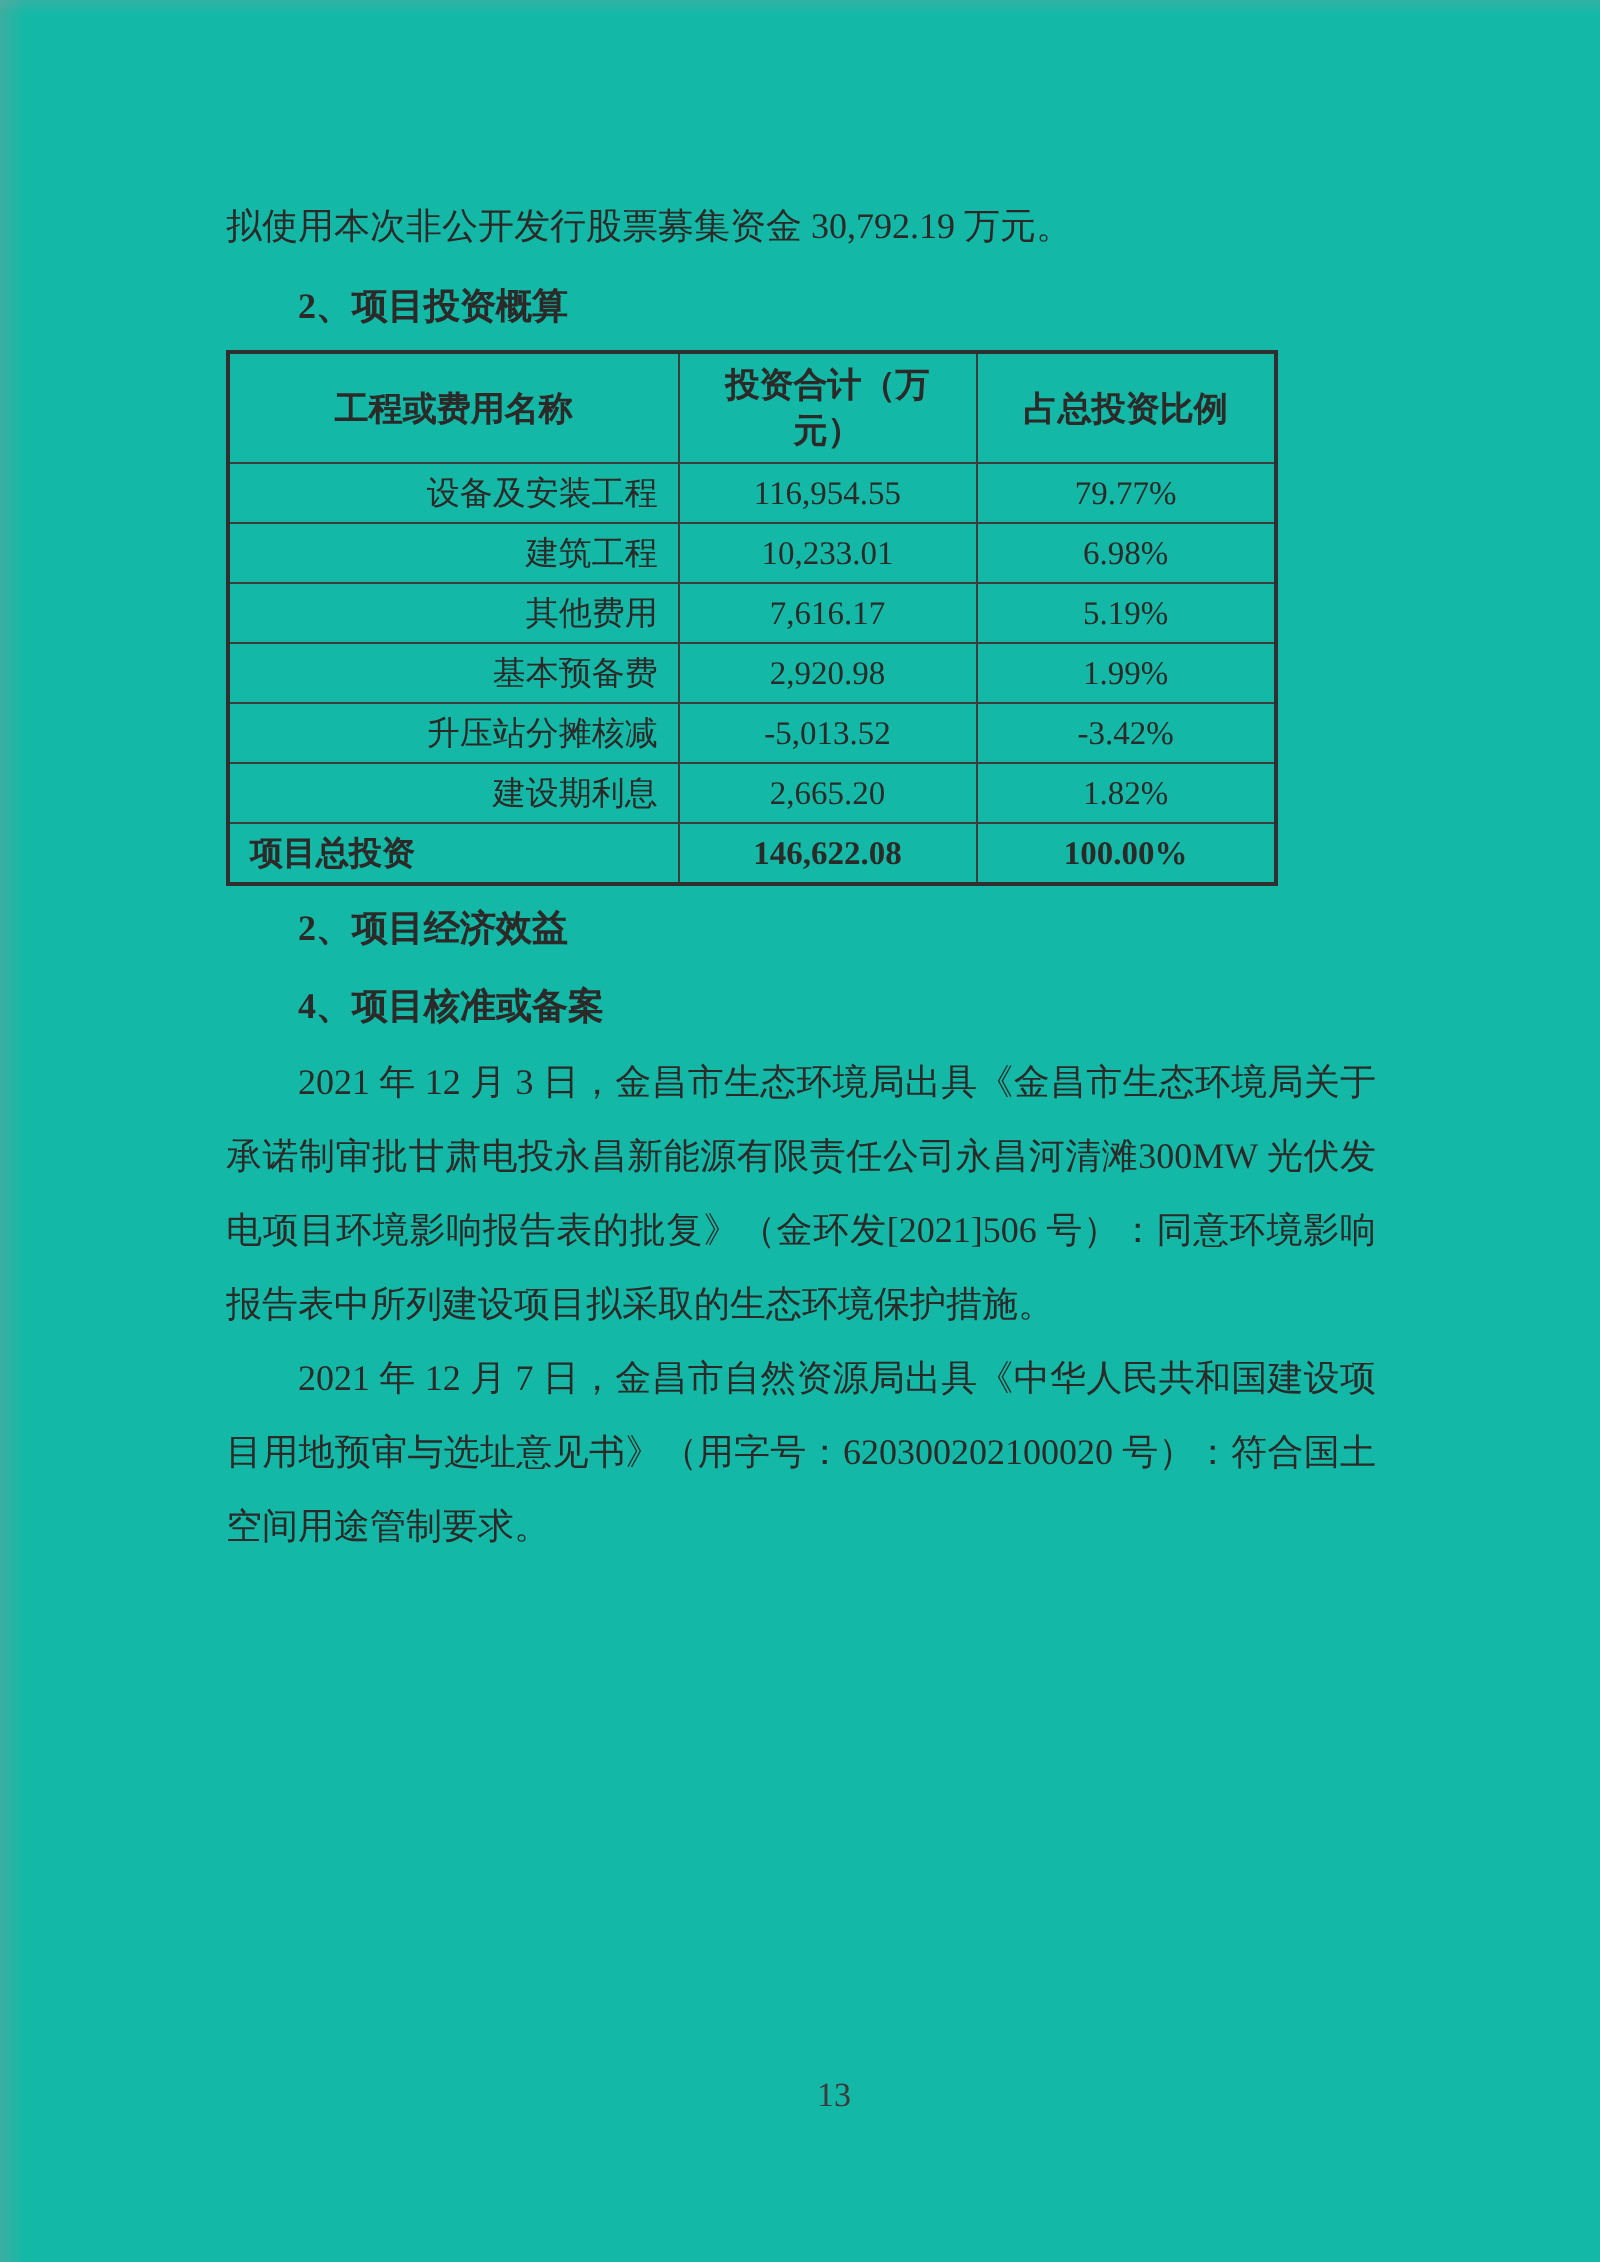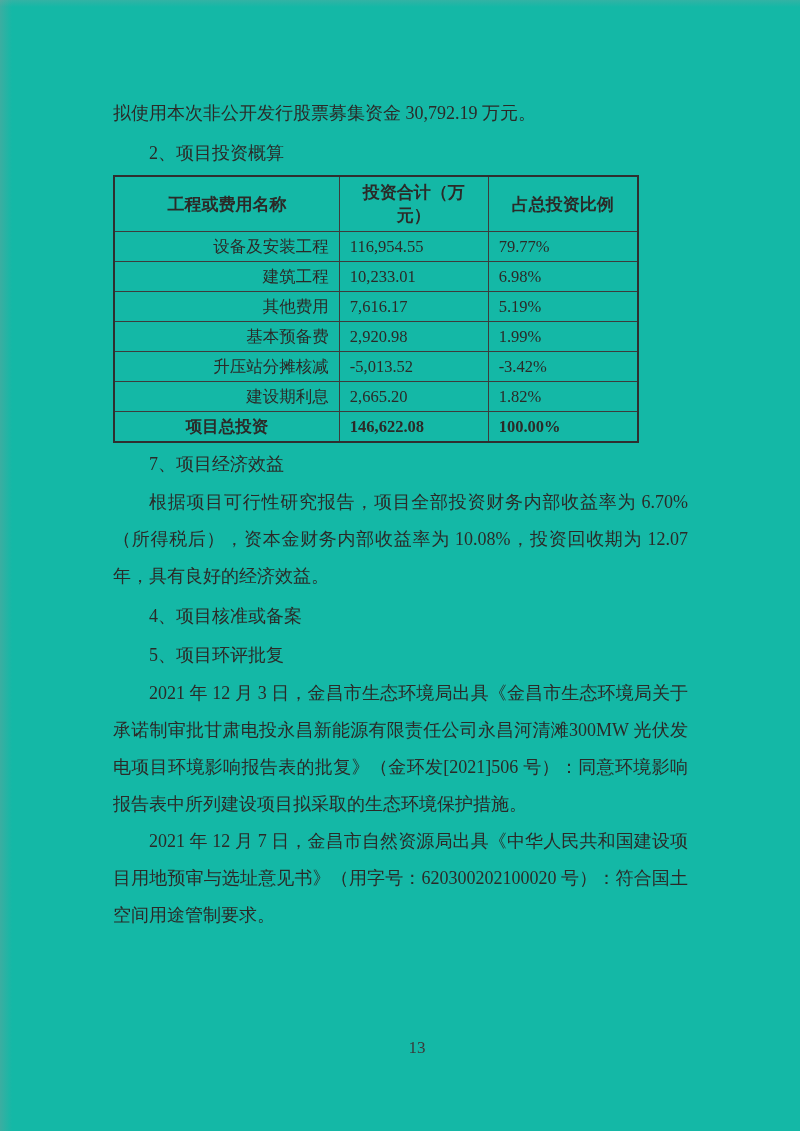--- a/index.html
+++ b/index.html
@@ -37,21 +37,21 @@
   p.body {
     margin: 0;
     font-size: 18px;
     line-height: 37px;
     text-align: justify;
   }
   p.indent { text-indent: 2em; }
   h3.section-heading {
     margin: 4px 0 2px 0;
     font-size: 18px;
-    font-weight: 400;
+    font-weight: 700;
     line-height: 35px;
     text-indent: 2em;
     text-align: left;
   }
   table.invest {
     border-collapse: collapse;
     width: 526px;
     margin: 4px 0 2px 0;
     font-size: 16.5px;
     border: 2px solid #2f2f2f;
@@ -62,23 +62,23 @@
   table.invest th {
     font-weight: bold;
     text-align: center;
     padding: 4px 6px;
     font-size: 17px;
   }
   table.invest td {
     padding: 3.5px 10px;
   }
   td.cell-name  { text-align: right; padding-left: 8px; }
-  td.cell-num   { text-align: left; }
+  td.cell-num   { text-align: center; }
   tr.total-row td { font-weight: bold; }
-  tr.total-row td.cell-name { text-align: center; margin-left: 32px; }
+  tr.total-row td.cell-name { text-align: left; margin-left: 32px; }
   .col-name  { width: 43%; }
   .col-amt   { width: 28.4%; }
   .col-ratio { width: 28.6%; }
   .page-number {
     position: absolute;
     left: 0; right: 0;
     top: 1038px;
     text-align: center;
     font-size: 17px;
     color: #3a3a3a;
@@ -142,26 +142,24 @@
           <td class="cell-num">1.82%</td>
         </tr>
         <tr class="total-row">
           <td class="cell-name">项目总投资</td>
           <td class="cell-num">146,622.08</td>
           <td class="cell-num">100.00%</td>
         </tr>
       </tbody>
     </table>
 
-    <h3 class="section-heading">7、项目经济效益</h3>
-    <p class="body indent">根据项目可行性研究报告，项目全部投资财务内部收益率为 6.70%（所得税后），资本金财务内部收益率为 10.08%，投资回收期为 12.07 年，具有良好的经济效益。</p>
+    <h3 class="section-heading">2、项目经济效益</h3>
 
     <h3 class="section-heading">4、项目核准或备案</h3>
 
-    <h3 class="section-heading">5、项目环评批复</h3>
     <p class="body indent">2021 年 12 月 3 日，金昌市生态环境局出具《金昌市生态环境局关于承诺制审批甘肃电投永昌新能源有限责任公司永昌河清滩300MW 光伏发电项目环境影响报告表的批复》（金环发[2021]506 号）：同意环境影响报告表中所列建设项目拟采取的生态环境保护措施。</p>
 
     <p class="body indent">2021 年 12 月 7 日，金昌市自然资源局出具《中华人民共和国建设项目用地预审与选址意见书》（用字号：620300202100020 号）：符合国土空间用途管制要求。</p>
 
   </div>
 
   <div class="page-number">13</div>
 </div>
 
 </body></html>

